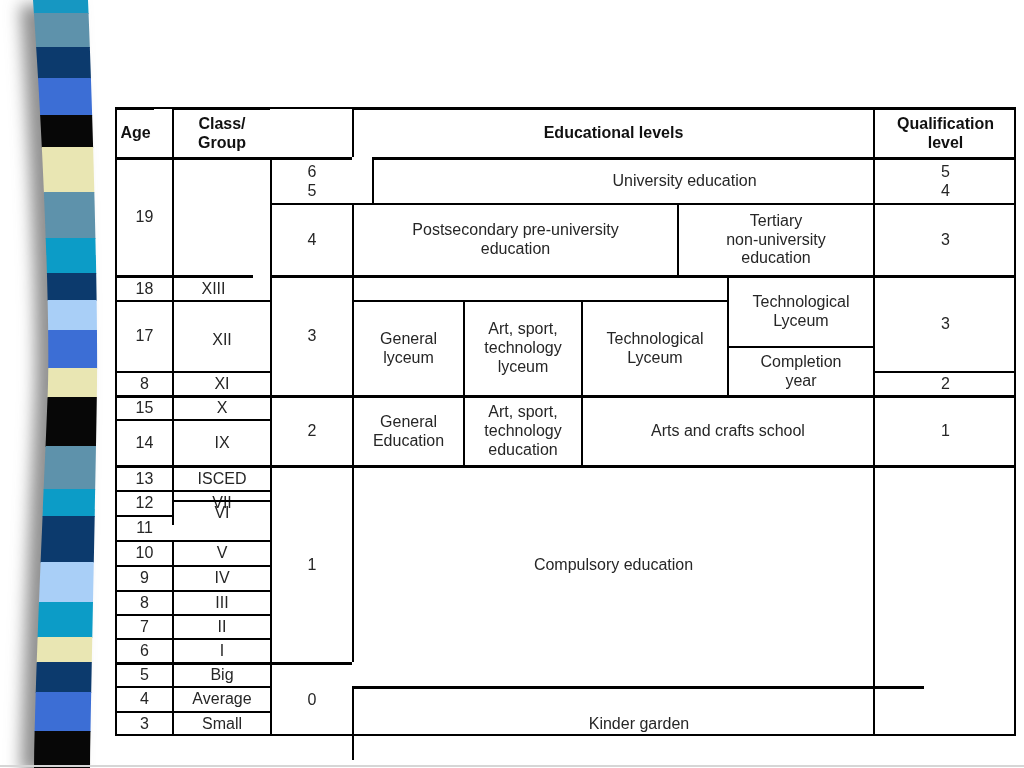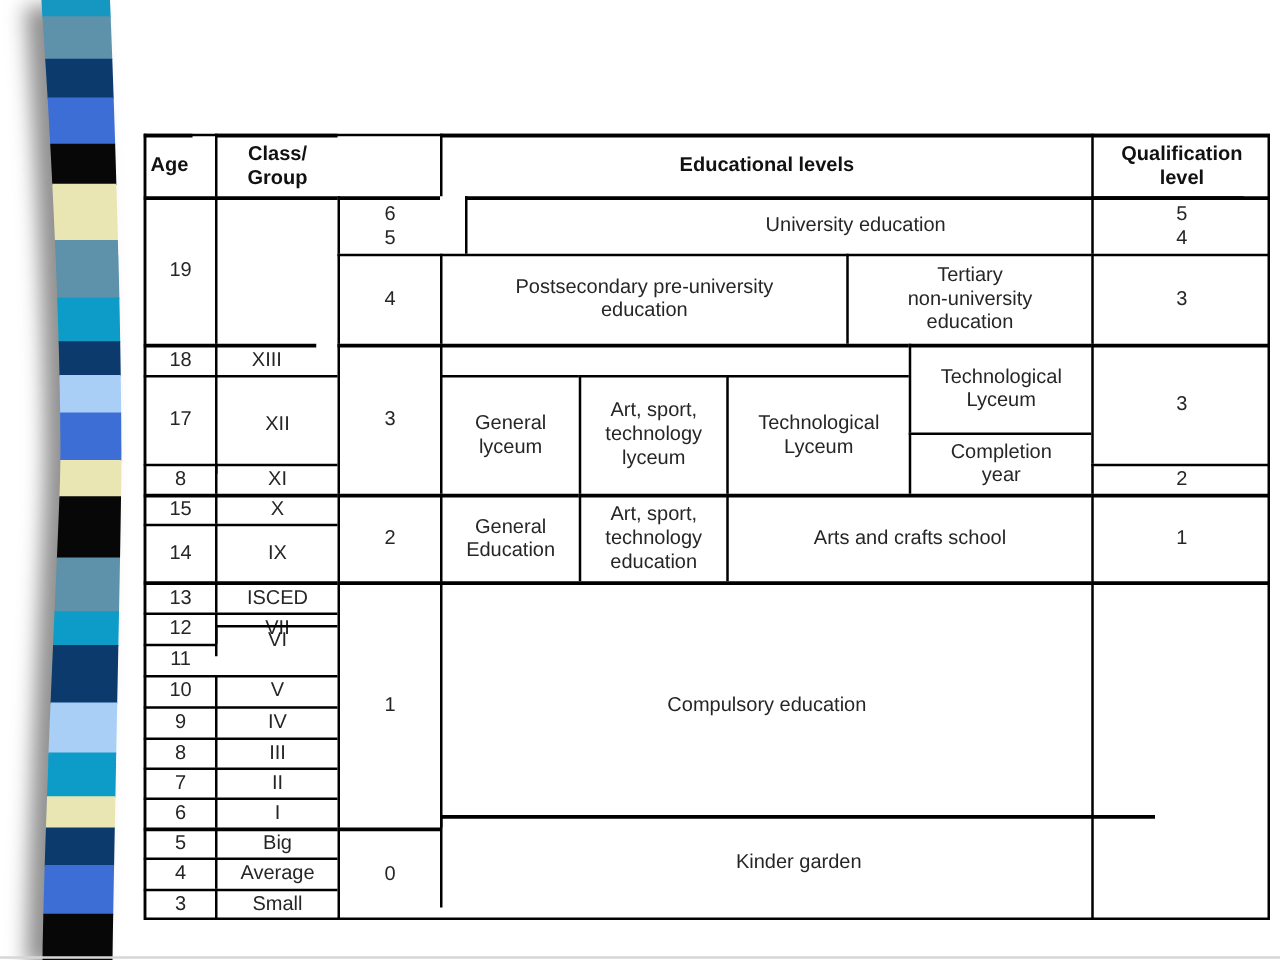--- a/index.html
+++ b/index.html
@@ -128,21 +128,21 @@
 lyceum</div>
   <div class="cell" style="left:581px;top:300px;width:146px;height:95px">Technological
 Lyceum</div>
   <div class="cell tk" style="left:352px;top:395px;width:111px;height:70px">General
 Education</div>
   <div class="cell tk" style="left:463px;top:395px;width:118px;height:70px">Art, sport,
 technology
 education</div>
   <div class="cell tk" style="left:581px;top:395px;width:292px;height:70px">Arts and crafts school</div>
   <div class="cell tk" style="left:352px;top:465px;width:521px;height:197px">Compulsory education</div>
-  <div class="cell tk" style="left:352px;top:652px;width:572px;height:74px">Kinder garden</div>
+  <div class="cell tk" style="left:352px;top:686px;width:572px;height:74px">Kinder garden</div>
 
   <div class="cell tk" style="left:873px;top:157px;width:143px;height:46px">
     <span>5</span>
     <span>4</span>
   </div>
   <div class="cell" style="left:873px;top:203px;width:143px;height:72px">3</div>
   <div class="cell tk" style="left:873px;top:275px;width:143px;height:96px">3</div>
   <div class="cell" style="left:873px;top:371px;width:143px;height:24px">2</div>
   <div class="cell tk" style="left:873px;top:395px;width:143px;height:70px">1</div>
   <div class="cell tk" style="left:873px;top:465px;width:143px;height:271px"></div>

